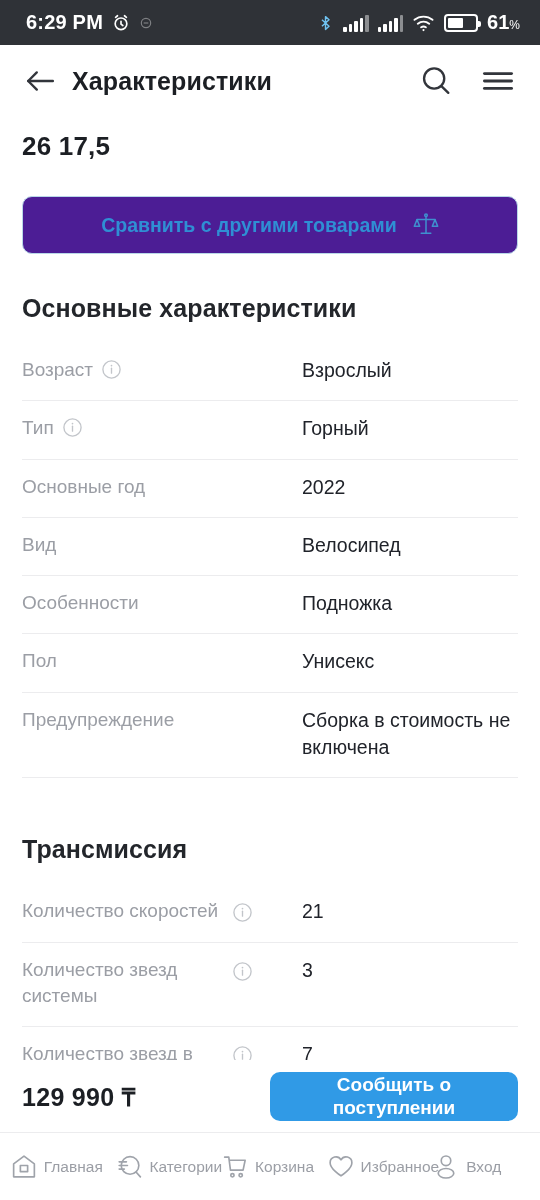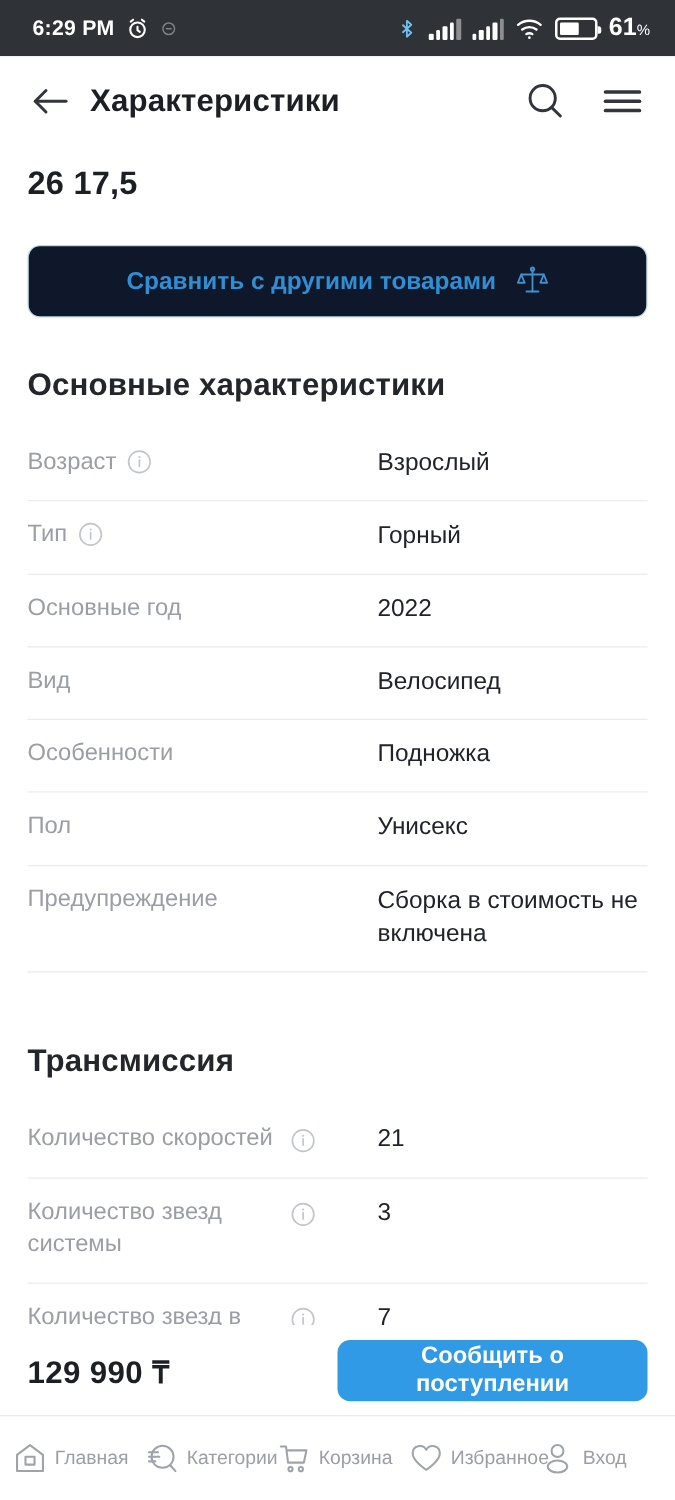--- a/index.html
+++ b/index.html
@@ -11,21 +11,21 @@
   }
   .phone { position: relative; width: 540px; height: 1200px; background:#fff; }
 
   
   .statusbar {
     height: 45px; background: #2f3237; color: #ffffff;
     display: flex; align-items: center; justify-content: space-between;
     padding: 0 20px 0 26px;
   }
   .sb-left { display:flex; align-items:center; gap:8px; }
-  .sb-time { font-size: 17px; font-weight: 700; letter-spacing: .2px; }
+  .sb-time { font-size: 20px; font-weight: 700; letter-spacing: .2px; }
   .sb-right { display:flex; align-items:center; gap:9px; }
   .alarm-ic { width:20px; height:20px; }
   .faint-ic { width:14px; height:14px; opacity:.38; }
   .bt-ic { width:17px; height:20px; }
   .wifi-ic { width:23px; height:19px; }
   .sig { display:flex; align-items:flex-end; gap:2px; height:18px; }
   .sig i { width:3.5px; background:#fff; border-radius:1px; display:block; }
   .sig i:nth-child(1){ height:5px; }
   .sig i:nth-child(2){ height:8px; }
   .sig i:nth-child(3){ height:11px; }
@@ -51,21 +51,21 @@
   .icon-btn { width:40px; height:40px; display:flex; align-items:center; justify-content:center; }
 
   
   .content { padding: 0 22px; }
   .product-title {
     font-size: 26px; font-weight: 700; color:#1c1f24; margin: 14px 0 0 0; letter-spacing:.2px;
   }
 
   .compare-btn {
     margin-top: 34px; height: 58px; width: 100%;
-    border: 1.5px solid #b9d8e8; border-radius: 10px; background:#0f172a;
+    border: 1.5px solid #b9d8e8; border-radius: 10px; background:#4c1d95;
     display:flex; align-items:center; justify-content:center; gap: 16px;
     cursor: pointer;
   }
   .compare-btn .lbl { color:#2f8fd4; font-size:19.5px; font-weight:700; }
 
   .section-title {
     font-size: 25px; font-weight: 700; color:#23262b; margin: 40px 0 20px;
     letter-spacing:.1px;
   }
   .section-title.tight { margin-top: 57px; }

